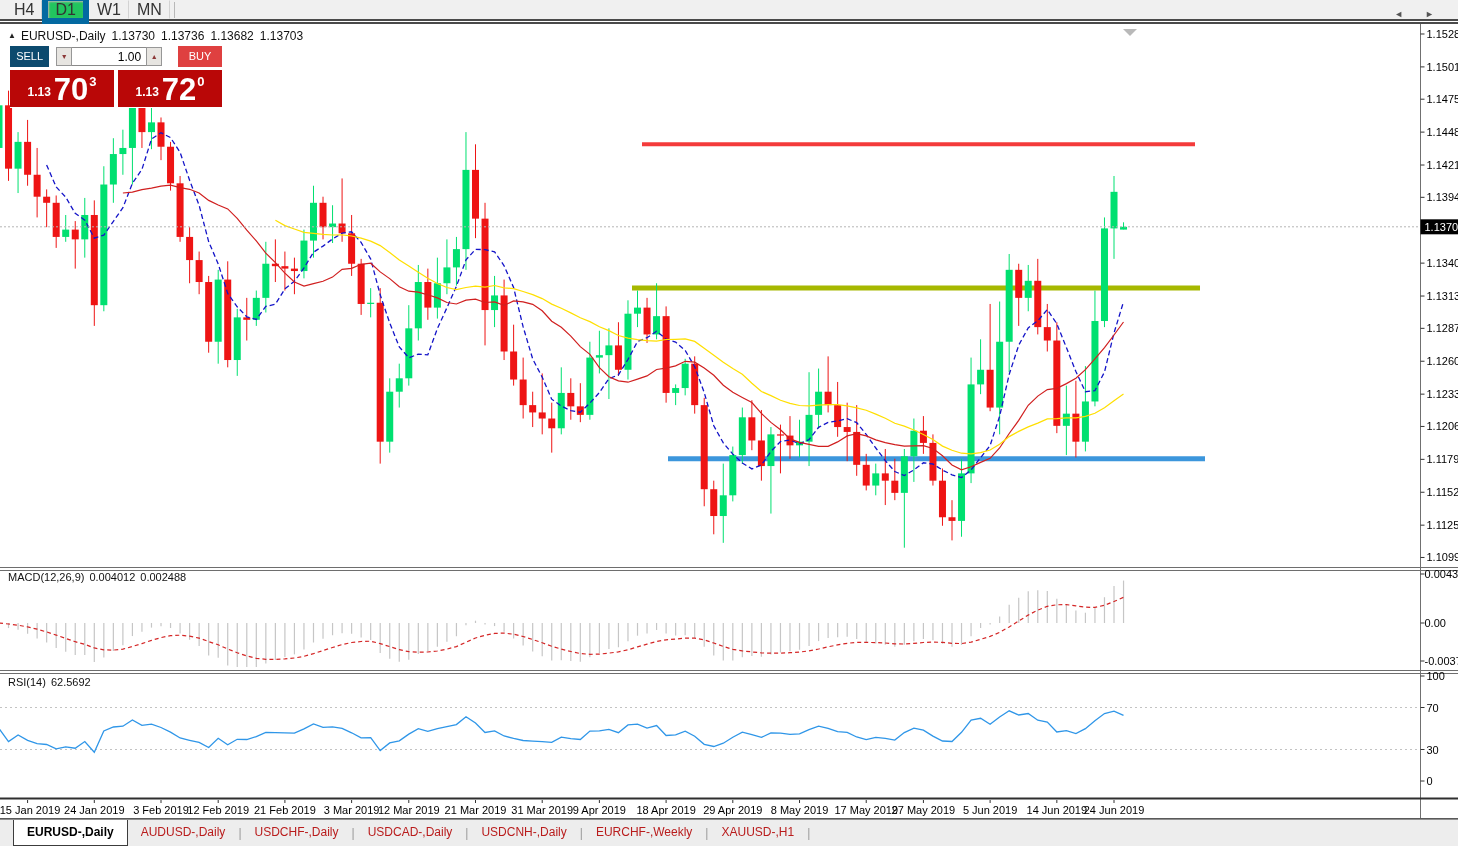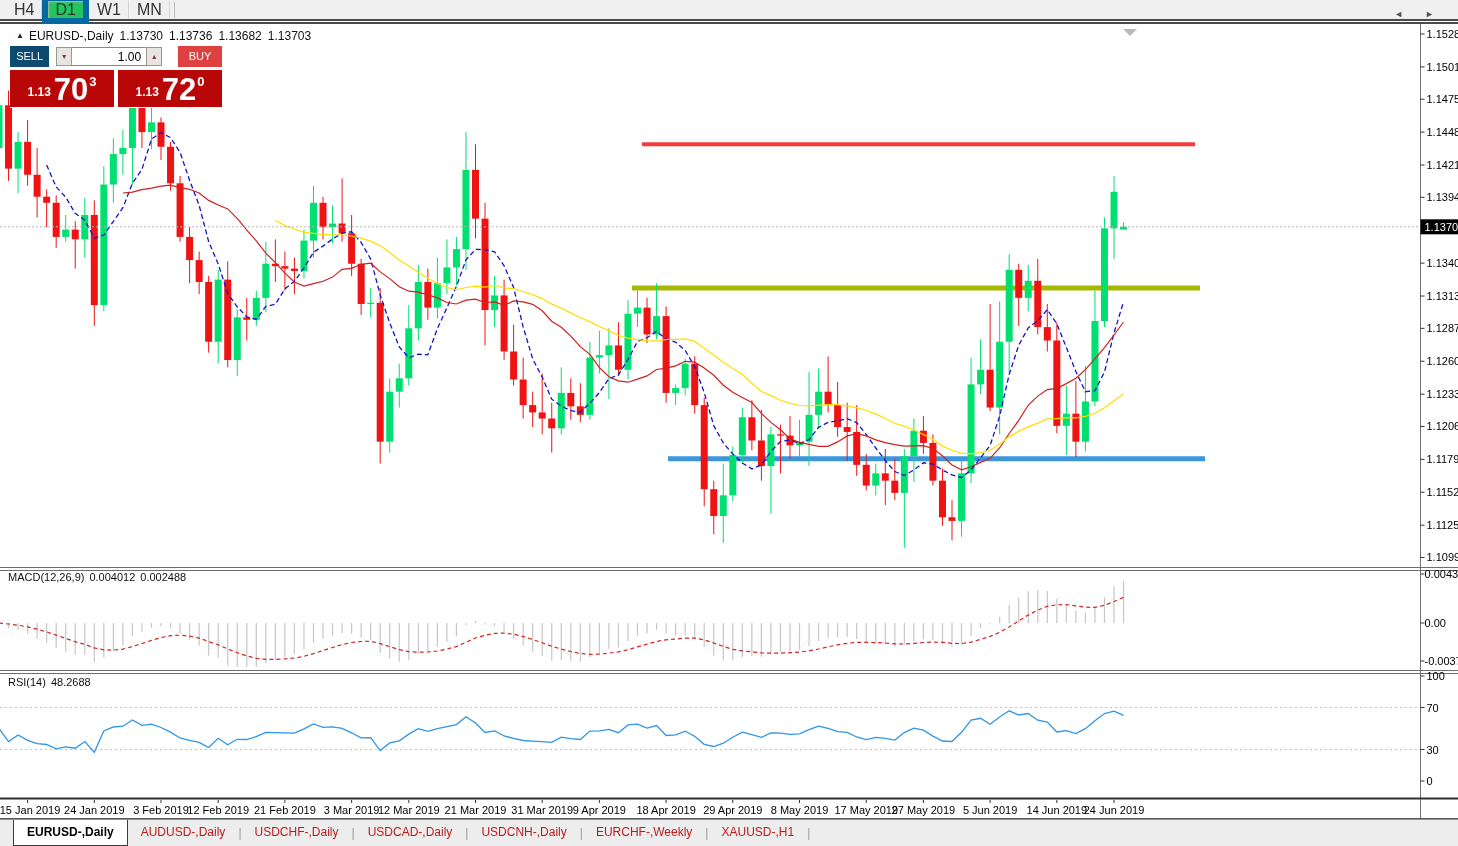--- a/index.html
+++ b/index.html
@@ -9,21 +9,21 @@
   #toolbar{position:absolute;top:0;left:0;width:1458px;height:21px;background:#f0f0f0;
     border-bottom:2px solid #4a4a4a;display:flex;align-items:center;padding-left:6px;
     box-sizing:border-box;z-index:6;}
   .tf-btn{height:17px;line-height:17px;padding:0 7px;font-size:16px;color:#333;
     border:1px solid transparent;border-right:1px solid #d2d2d2;cursor:default;}
   .tf-btn.active{background:#22c55e;border:6px solid #0369a1;box-shadow:inset 1px 1px 2px #b5b5b5;}
   .tf-end-sep{width:1px;height:16px;background:#b8b8b8;margin-left:4px;}
   
   #chart-svg{position:absolute;top:0;left:0;z-index:1;}
   
-  #chart-title{position:absolute;left:16px;top:29px;font-size:12px;color:#111;z-index:4;white-space:nowrap;}
+  #chart-title{position:absolute;left:8px;top:29px;font-size:12px;color:#111;z-index:4;white-space:nowrap;}
   #chart-title .tri{font-size:8px;vertical-align:2px;margin-right:5px;color:#222;}
   #chart-title .tv{margin-left:6px;}
   
   #trade-panel{position:absolute;left:10px;top:46px;width:212px;z-index:5;background:#fff;padding-bottom:1px;}
   .tp-row1{display:flex;height:21px;align-items:center;}
   .btn-trade{color:#fff;font-size:11px;text-align:center;line-height:21px;height:21px;cursor:pointer;}
   .btn-sell{width:42px;}
   .btn-buy{width:47px;margin-left:16px;}
   .spin{width:17px;height:19px;box-sizing:border-box;border:1px solid #979797;background:#e7e5e1;
     font-size:7px;text-align:center;line-height:17px;cursor:pointer;}
@@ -567,21 +567,21 @@
         <span class="pb-big">72</span>
         <span class="pb-sup">0</span>
       </div>
     </div>
   </div>
 
   <div id="macd-label" class="ind-label">
     <span>MACD(12,26,9)</span><span>0.004012</span><span>0.002488</span>
   </div>
   <div id="rsi-label" class="ind-label">
-    <span>RSI(14)</span><span>48.2688</span>
+    <span>RSI(14)</span><span>62.5692</span>
   </div>
 
   <div id="tabbar">
       <div class="tab active">EURUSD-,Daily</div>
       <div class="tab">AUDUSD-,Daily</div>
       <span class="tab-sep">|</span>
       <div class="tab">USDCHF-,Daily</div>
       <span class="tab-sep">|</span>
       <div class="tab">USDCAD-,Daily</div>
       <span class="tab-sep">|</span>

